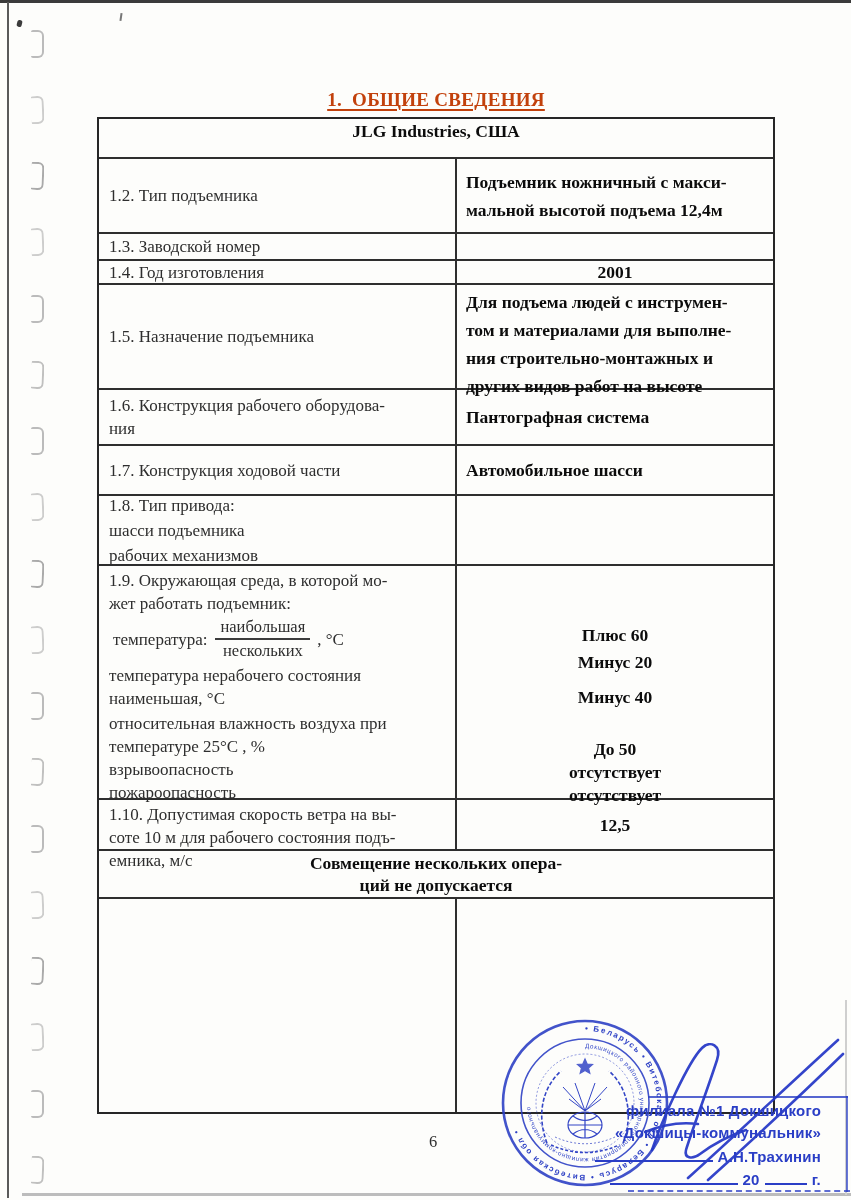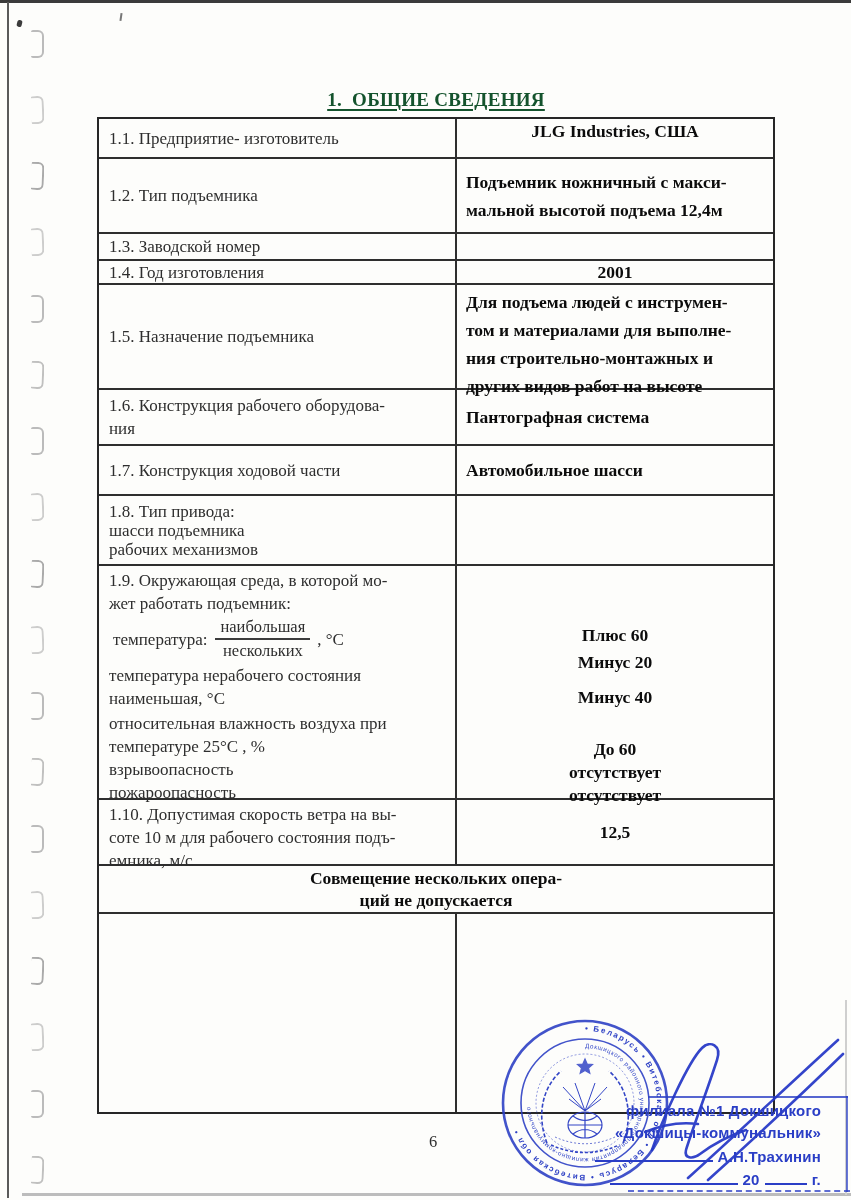--- a/index.html
+++ b/index.html
@@ -16,41 +16,41 @@
   .speck1{position:absolute;left:17px;top:20px;width:5px;height:7px;background:#3c3c3c;border-radius:2px;transform:rotate(14deg);}
   .speck2{position:absolute;left:120px;top:13px;width:2px;height:8px;background:#777;transform:rotate(8deg);}
   
   .hole{position:absolute;left:31px;width:11px;height:24px;
     border:2px solid #a6a6a6;border-left:none;border-radius:2px 6px 6px 2px;
     opacity:.75;}
   .hole:nth-child(even){opacity:.55;transform:rotate(-2deg);}
   .hole:nth-child(3n){border-color:#8f8f8f;transform:rotate(2deg);}
   
   .title{position:absolute;top:89px;left:97px;width:678px;text-align:center;
-    font-size:19px;font-weight:bold;color:#14532d;letter-spacing:.3px;white-space:pre;}
+    font-size:19px;font-weight:bold;color:#c2410c;letter-spacing:.3px;white-space:pre;}
   .title span{text-decoration:underline;text-decoration-thickness:2px;text-underline-offset:3px;}
   
   .tbl{position:absolute;left:97px;top:117px;width:678px;height:997px;
     border:2px solid #262626;display:flex;flex-direction:column;box-sizing:border-box;}
   .row{display:flex;border-bottom:2px solid #2e2e2e;box-sizing:border-box;flex:0 0 auto;}
   .row.last{border-bottom:none;flex:1 1 auto;}
   .cl{width:358px;box-sizing:border-box;border-right:2px solid #2e2e2e;
     padding:1px 8px 1px 10px;color:#2e2e2e;font-size:17px;line-height:23px;
     display:flex;align-items:center;}
   .cl span, .cv span{white-space:pre-line;}
   .cv{flex:1;box-sizing:border-box;font-weight:bold;color:#0c0c0c;font-size:17.5px;line-height:22px;
     display:flex;align-items:center;justify-content:center;text-align:center;padding:1px 6px;}
   .cv.left{justify-content:flex-start;text-align:left;padding-left:9px;}
   .cv.vtop{align-items:flex-start;}
   .cl.vtop{align-items:flex-start;padding-top:3px;}
-  .lh28{line-height:28px;} .lh29{line-height:29px;} .lh25{line-height:19px;}
+  .lh28{line-height:28px;} .lh29{line-height:29px;} .lh25{line-height:25px;}
   
   .r1{height:40px;} .r2{height:75px;} .r3{height:27px;flex-direction:column;} .r4{height:24px;}
   .r5{height:105px;} .r6{height:56px;} .r7{height:50px;} .r8{height:70px;}
-  .r9{height:234px;} .r10{height:66px;} .r11{height:48px;}
+  .r9{height:234px;} .r10{height:51px;} .r11{height:48px;}
   
   .r9 .cl{display:block;padding-top:3px;}
   .l9-intro{height:45px;}
   .l9-temp{height:50px;display:flex;align-items:center;padding-left:4px;}
   .frac{display:inline-flex;flex-direction:column;text-align:center;margin:0 7px 0 8px;font-size:16.5px;line-height:20px;}
   .frac .ft{border-bottom:2px solid #3c3c3c;padding:0 5px 1px;}
   .frac .fb{padding-top:1px;}
   .l9-b1{height:46px;} .l9-b2{height:46px;margin-top:2px;} .l9-s{height:23px;}
   .r9 .cv{position:relative;display:block;padding:0;}
   .v9{position:absolute;left:0;right:0;text-align:center;line-height:22px;}
@@ -98,23 +98,20 @@
   <div class="hole" style="top:1023px"></div>
   <div class="hole" style="top:1090px"></div>
   <div class="hole" style="top:1156px"></div>
 </div>
 
 <div class="title"><span>1.  ОБЩИЕ СВЕДЕНИЯ</span></div>
 
 <div class="tbl">
 
   <div class="row r1">
-    <div class="cl">
-        <span>1.1. Предприятие- изготовитель</span>
-      </div>
     <div class="cv vtop">
         <span>JLG Industries, США</span>
       </div>
   </div>
 
   <div class="row r2">
     <div class="cl">
         <span>1.2. Тип подъемника</span>
       </div>
     <div class="cv left lh28">
@@ -193,21 +190,21 @@
 наименьшая, °С</span></div>
       <div class="l9-b2"><span>относительная влажность воздуха при
 температуре 25°С , %</span></div>
       <div class="l9-s"><span>взрывоопасность</span></div>
       <div class="l9-s"><span>пожароопасность</span></div>
     </div>
     <div class="cv">
       <span class="v9" style="top:58px">Плюс 60</span>
       <span class="v9" style="top:85px">Минус 20</span>
       <span class="v9" style="top:120px">Минус 40</span>
-      <span class="v9" style="top:172px">До 60</span>
+      <span class="v9" style="top:172px">До 50</span>
       <span class="v9" style="top:195px">отсутствует</span>
       <span class="v9" style="top:218px">отсутствует</span>
     </div>
   </div>
 
   <div class="row r10">
     <div class="cl vtop">
         <span>1.10. Допустимая скорость ветра на вы-
 соте 10 м для рабочего состояния подъ-
 емника, м/с</span>

